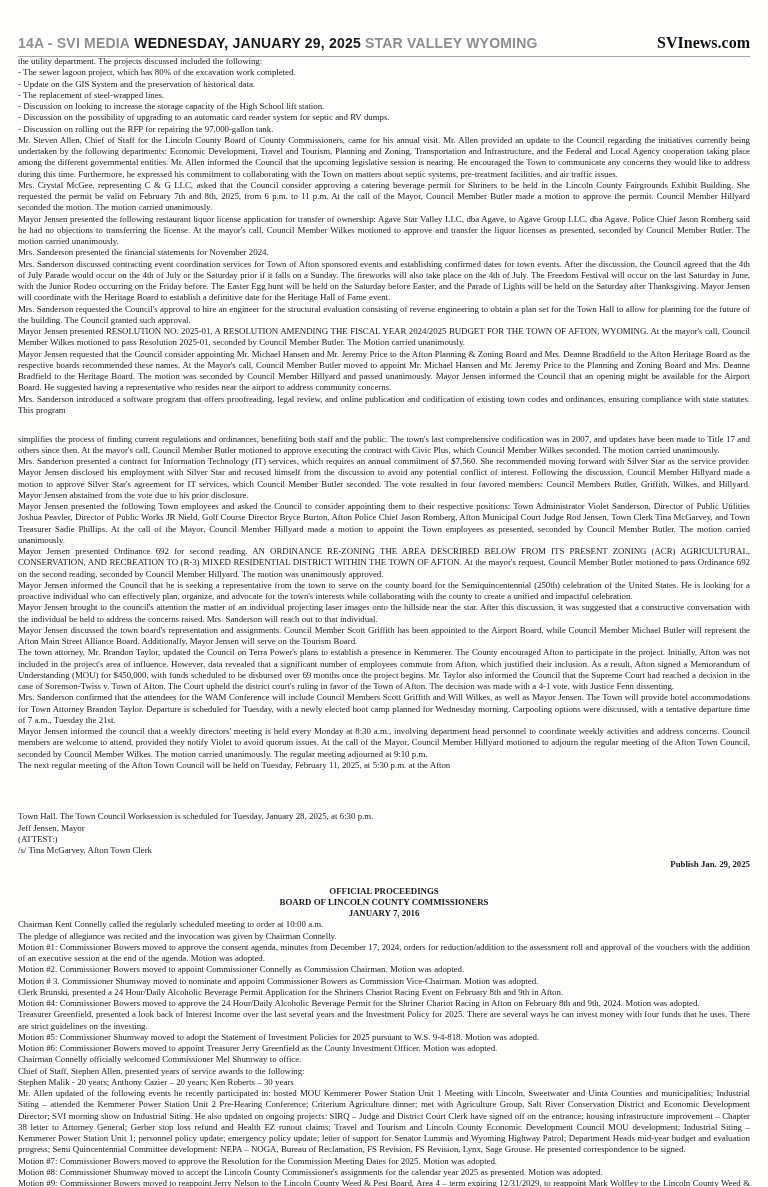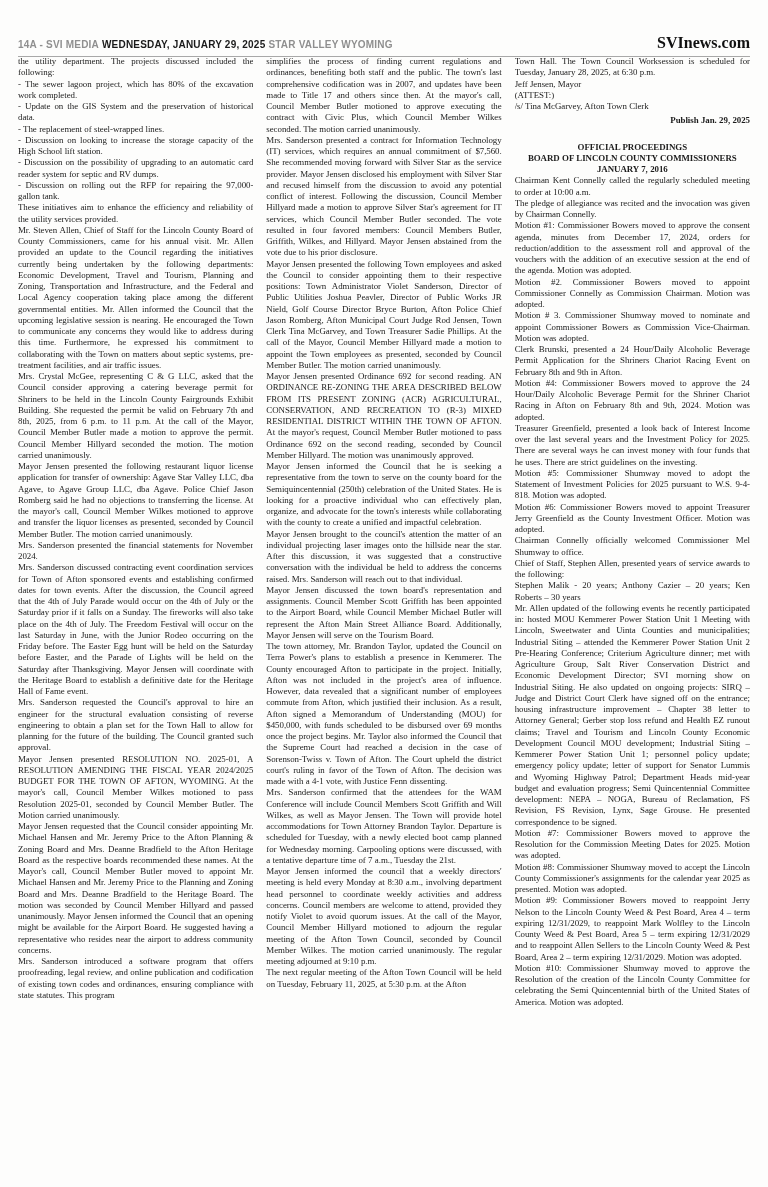--- a/index.html
+++ b/index.html
@@ -11,27 +11,27 @@
     font-family:"Liberation Serif", serif;
     color:#1c1c1c;
   }
   .masthead{
     position:absolute;top:34px;left:18px;right:18px;
     display:flex;align-items:baseline;justify-content:space-between;
     border-bottom:1px solid #a8a8a8;
     padding-bottom:4px;
     font-family:"Liberation Sans", sans-serif;
   }
-  .masthead .left{font-size:10px;letter-spacing:.2px;white-space:nowrap;}
+  .masthead .left{font-size:14px;letter-spacing:.2px;white-space:nowrap;}
   .mh-gray{color:#8f8f8f;font-weight:bold;}
   .mh-dark{color:#1a1a1a;font-weight:bold;}
   .mh-site{font-family:"Liberation Serif", serif;font-weight:bold;font-size:16px;color:#111;}
   .columns{
     position:absolute;top:56px;left:18px;right:18px;bottom:0;
-    display:flex;gap:13px;
+    display:flex;gap:2px;flex-direction:column;
   }
   .col{flex:1 1 0;overflow:hidden;}
   .block{
     margin:0;
     font-size:8.9px;
     line-height:11.25px;
     text-align:justify;
     letter-spacing:-0.05px;
     word-spacing:0.2px;
   }
@@ -55,21 +55,20 @@
 
   <div class="columns">
     <div class="col">
         <p class="block body">the utility department. The projects discussed included the following:</p>
         <p class="block body">- The sewer lagoon project, which has 80% of the excavation work completed.</p>
         <p class="block body">- Update on the GIS System and the preservation of historical data.</p>
         <p class="block body">- The replacement of steel-wrapped lines.</p>
         <p class="block body">- Discussion on looking to increase the storage capacity of the High School lift station.</p>
         <p class="block body">- Discussion on the possibility of upgrading to an automatic card reader system for septic and RV dumps.</p>
         <p class="block body">- Discussion on rolling out the RFP for repairing the 97,000-gallon tank.</p>
-        <p class="block body">These initiatives aim to enhance the efficiency and reliability of the utility services provided.</p>
         <p class="block body">Mr. Steven Allen, Chief of Staff for the Lincoln County Board of County Commissioners, came for his annual visit. Mr. Allen provided an update to the Council regarding the initiatives currently being undertaken by the following departments: Economic Development, Travel and Tourism, Planning and Zoning, Transportation and Infrastructure, and the Federal and Local Agency cooperation taking place among the different governmental entities. Mr. Allen informed the Council that the upcoming legislative session is nearing. He encouraged the Town to communicate any concerns they would like to address during this time. Furthermore, he expressed his commitment to collaborating with the Town on matters about septic systems, pre-treatment facilities, and air traffic issues.</p>
         <p class="block body">Mrs. Crystal McGee, representing C &amp; G LLC, asked that the Council consider approving a catering beverage permit for Shriners to be held in the Lincoln County Fairgrounds Exhibit Building. She requested the permit be valid on February 7th and 8th, 2025, from 6 p.m. to 11 p.m. At the call of the Mayor, Council Member Butler made a motion to approve the permit. Council Member Hillyard seconded the motion. The motion carried unanimously.</p>
         <p class="block body">Mayor Jensen presented the following restaurant liquor license application for transfer of ownership: Agave Star Valley LLC, dba Agave, to Agave Group LLC, dba Agave. Police Chief Jason Romberg said he had no objections to transferring the license. At the mayor's call, Council Member Wilkes motioned to approve and transfer the liquor licenses as presented, seconded by Council Member Butler. The motion carried unanimously.</p>
         <p class="block body">Mrs. Sanderson presented the financial statements for November 2024.</p>
         <p class="block body">Mrs. Sanderson discussed contracting event coordination services for Town of Afton sponsored events and establishing confirmed dates for town events. After the discussion, the Council agreed that the 4th of July Parade would occur on the 4th of July or the Saturday prior if it falls on a Sunday. The fireworks will also take place on the 4th of July. The Freedom Festival will occur on the last Saturday in June, with the Junior Rodeo occurring on the Friday before. The Easter Egg hunt will be held on the Saturday before Easter, and the Parade of Lights will be held on the Saturday after Thanksgiving. Mayor Jensen will coordinate with the Heritage Board to establish a definitive date for the Heritage Hall of Fame event.</p>
         <p class="block body">Mrs. Sanderson requested the Council's approval to hire an engineer for the structural evaluation consisting of reverse engineering to obtain a plan set for the Town Hall to allow for planning for the future of the building. The Council granted such approval.</p>
         <p class="block body">Mayor Jensen presented RESOLUTION NO. 2025-01, A RESOLUTION AMENDING THE FISCAL YEAR 2024/2025 BUDGET FOR THE TOWN OF AFTON, WYOMING.  At the mayor's call, Council Member Wilkes motioned to pass Resolution 2025-01, seconded by Council Member Butler. The Motion carried unanimously.</p>
         <p class="block body">Mayor Jensen requested that the Council consider appointing Mr. Michael Hansen and Mr. Jeremy Price to the Afton Planning &amp; Zoning Board and Mrs. Deanne Bradfield to the Afton Heritage Board as the respective boards recommended these names. At the Mayor's call, Council Member Butler moved to appoint Mr. Michael Hansen and Mr. Jeremy Price to the Planning and Zoning Board and Mrs. Deanne Bradfield to the Heritage Board. The motion was seconded by Council Member Hillyard and passed unanimously. Mayor Jensen informed the Council that an opening might be available for the Airport Board. He suggested having a representative who resides near the airport to address community concerns.</p>
         <p class="block body">Mrs. Sanderson introduced a software program that offers proofreading, legal review, and online publication and codification of existing town codes and ordinances, ensuring compliance with state statutes. This program</p>
       </div>

